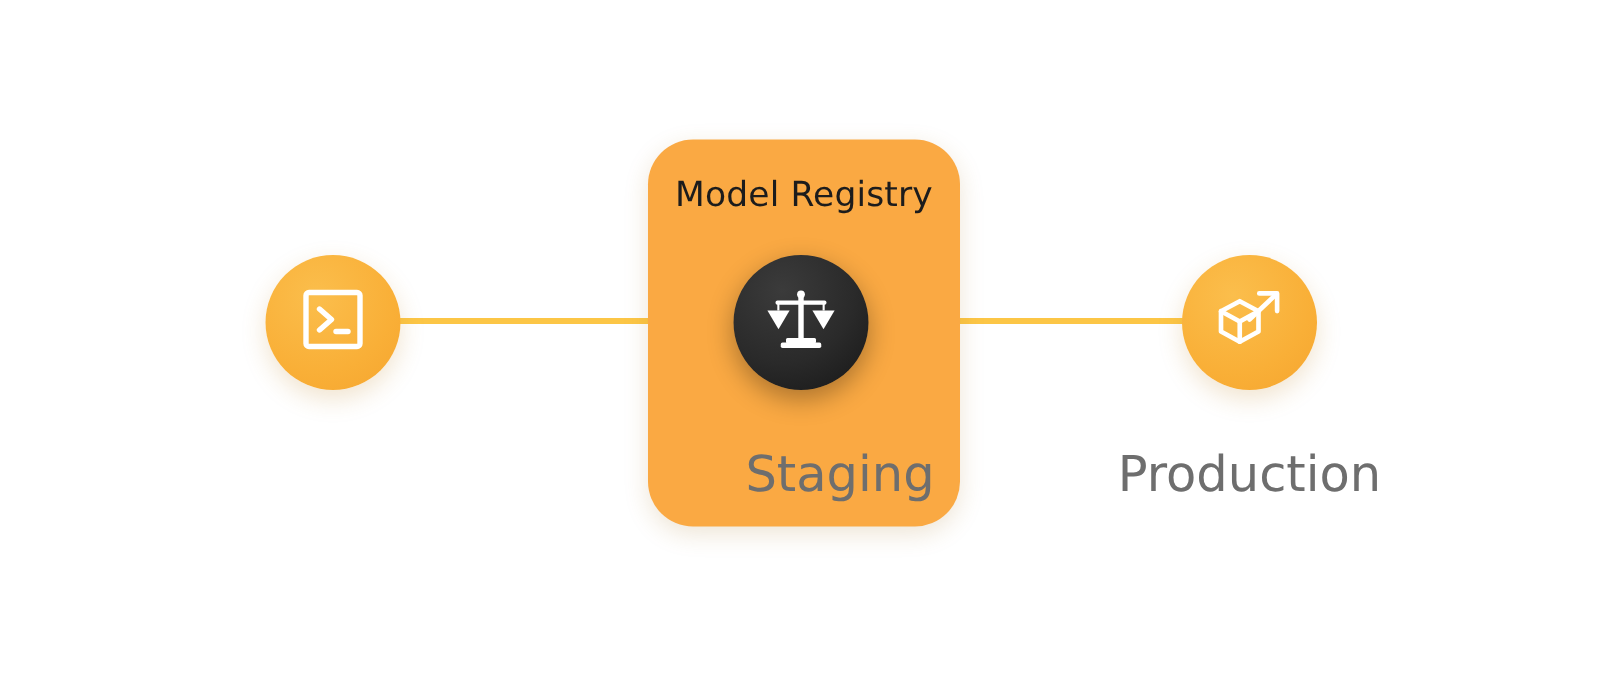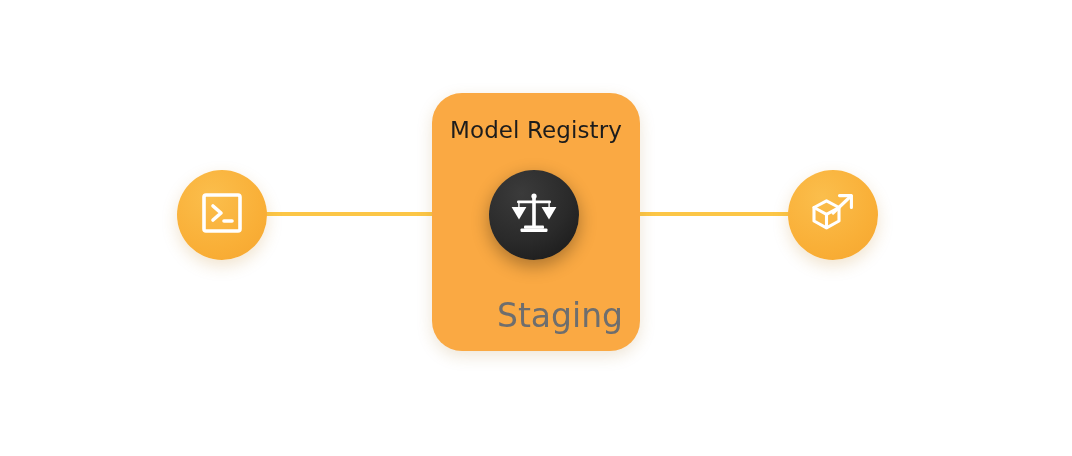--- a/index.html
+++ b/index.html
@@ -152,14 +152,15 @@
           <path d="M18.5 26.3 L18.5 39.8"></path>
 
           <path d="M25 25 L43 8"></path>
           <polyline points="31.5,7.6 43.4,7.6 43.4,19.4"></polyline>
         </g>
       </svg>
     </span>
   </div>
 
   <div class="stage-label" id="label-staging">Staging</div>
+  <div class="stage-label" id="label-production">Production</div>
 
 </div>
 
 </body></html>

